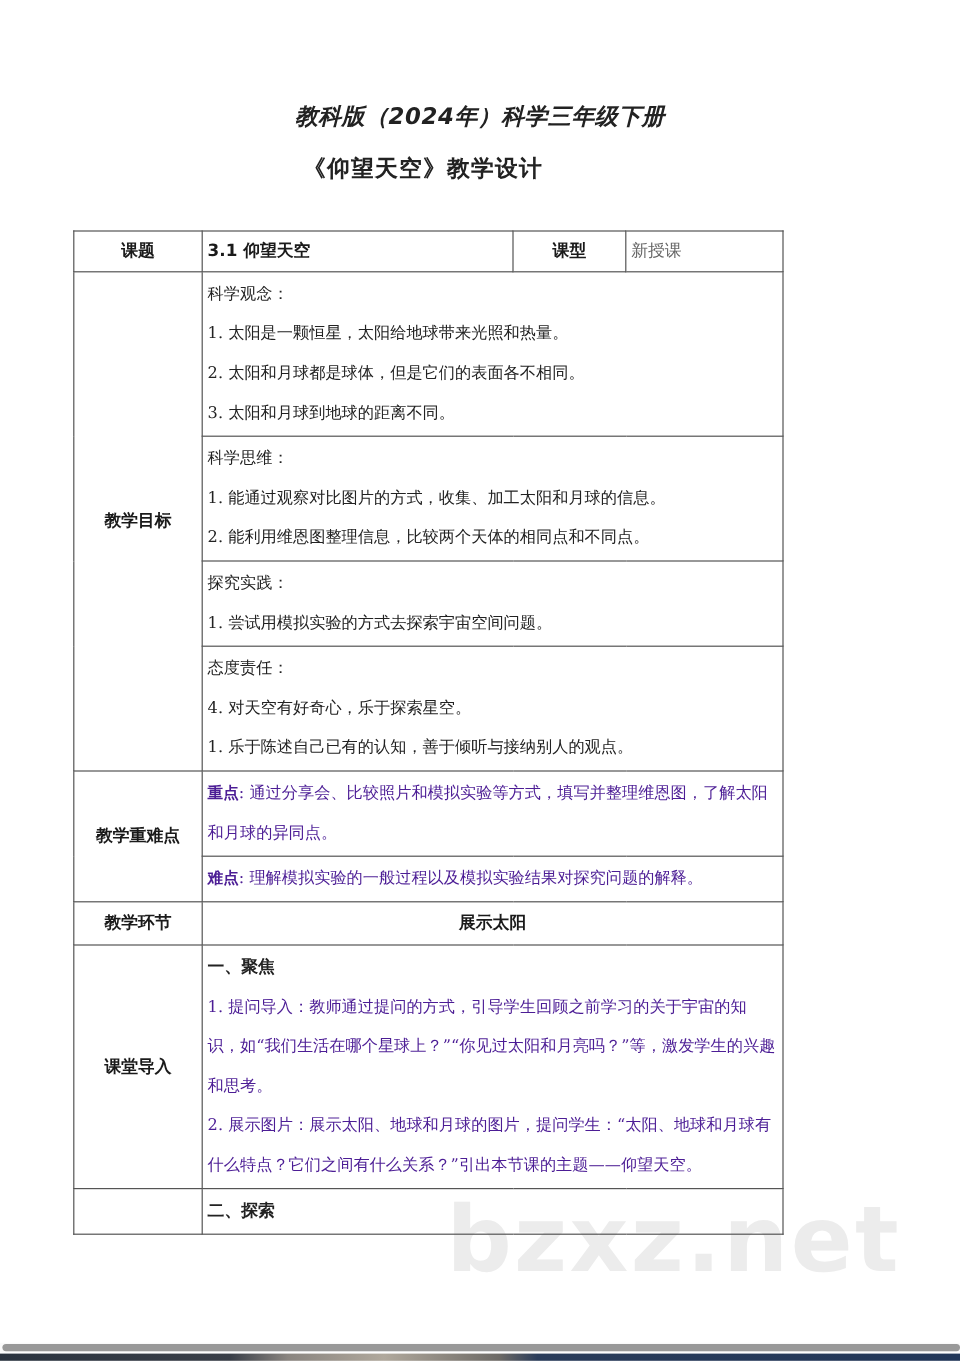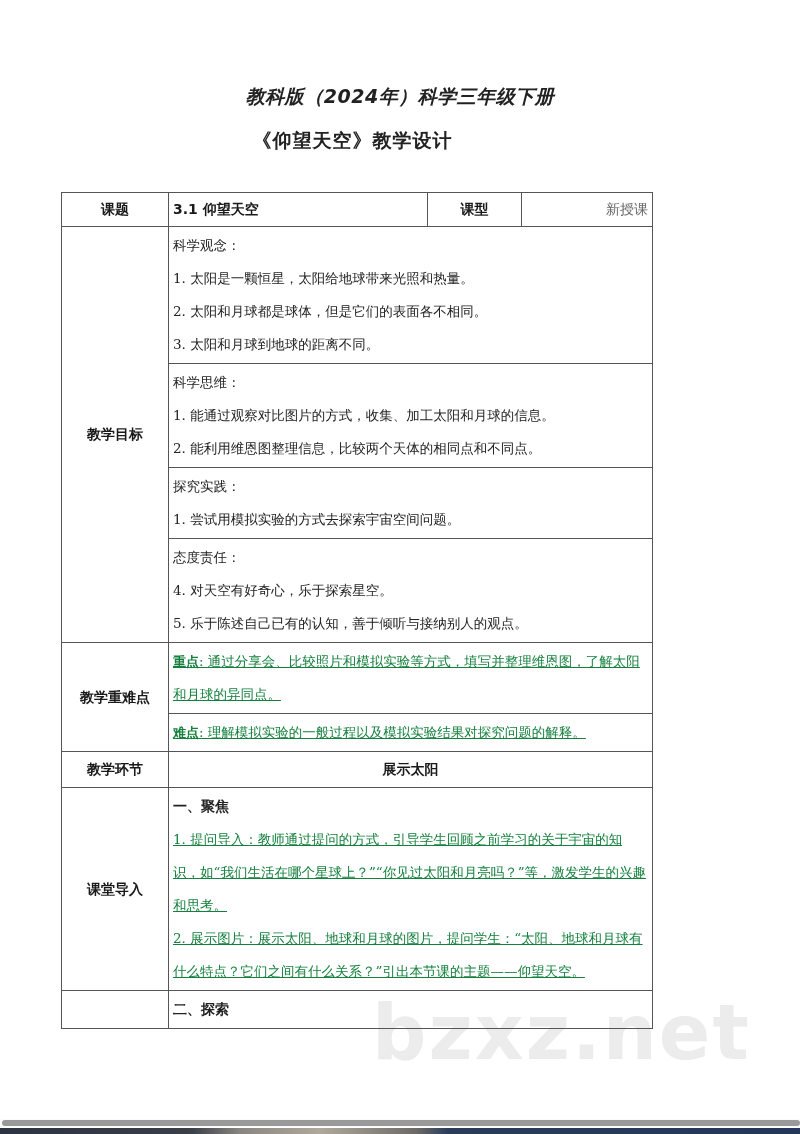--- a/index.html
+++ b/index.html
@@ -25,23 +25,23 @@
       position: absolute; left: 61px; top: 161px; width: 591px;
       border-collapse: collapse; table-layout: fixed; margin-top: 31px;
     }
     table.plan td {
       border: 1px solid #555; padding: 0 4px; vertical-align: middle;
       font-size: 14px; line-height: 33px;
     }
     .hdr {
       font-family: "DejaVu Sans", sans-serif; font-weight: bold; text-align: center; font-size: 14px;
     }
-    .light { color: #666; text-align: right; font-size: 13px; }
+    .light { color: #666; text-align: left; font-size: 13px; }
     .line { display: block; white-space: nowrap; font-size: 13.5px; color: #222; }
-    .wrap { white-space: normal; font-size: 13.5px; color: #15803d; text-decoration: underline; }
+    .wrap { white-space: normal; font-size: 13.5px; color: #4c1d95; }
     .bold { font-family: "DejaVu Sans", sans-serif; font-weight: bold; }
     .cell-pad { padding: 2px 4px !important; }
     .watermark {
       position: absolute; left: 372px; top: 988px; font-family: "DejaVu Sans", sans-serif;
       font-weight: bold; font-size: 76px; color: #ececec; letter-spacing: 2px; z-index: 0; text-align: right;
     }
     .scrollbar-track {
       position: absolute; left: 0; top: 1119px; width: 800px; height: 8px; background: #fafafa;
     }
     .scrollbar-thumb {
@@ -96,21 +96,21 @@
     <tr>
       <td colspan="3" class="cell-pad">
         <span class="line">探究实践：</span>
         <span class="line">1. 尝试用模拟实验的方式去探索宇宙空间问题。</span>
       </td>
     </tr>
     <tr>
       <td colspan="3" class="cell-pad">
         <span class="line">态度责任：</span>
         <span class="line">4. 对天空有好奇心，乐于探索星空。</span>
-        <span class="line">5. 乐于陈述自己已有的认知，善于倾听与接纳别人的观点。</span>
+        <span class="line">1. 乐于陈述自己已有的认知，善于倾听与接纳别人的观点。</span>
       </td>
     </tr>
 
     <tr>
       <td class="hdr" rowspan="2">教学重难点</td>
       <td colspan="3" class="cell-pad">
         <div class="wrap"><span class="bold" style="font-size:13px">重点</span><span>: 通过分享会、比较照片和模拟实验等方式，填写并整理维恩图，了解太阳和月球的异同点。</span></div>
       </td>
     </tr>
     <tr>

